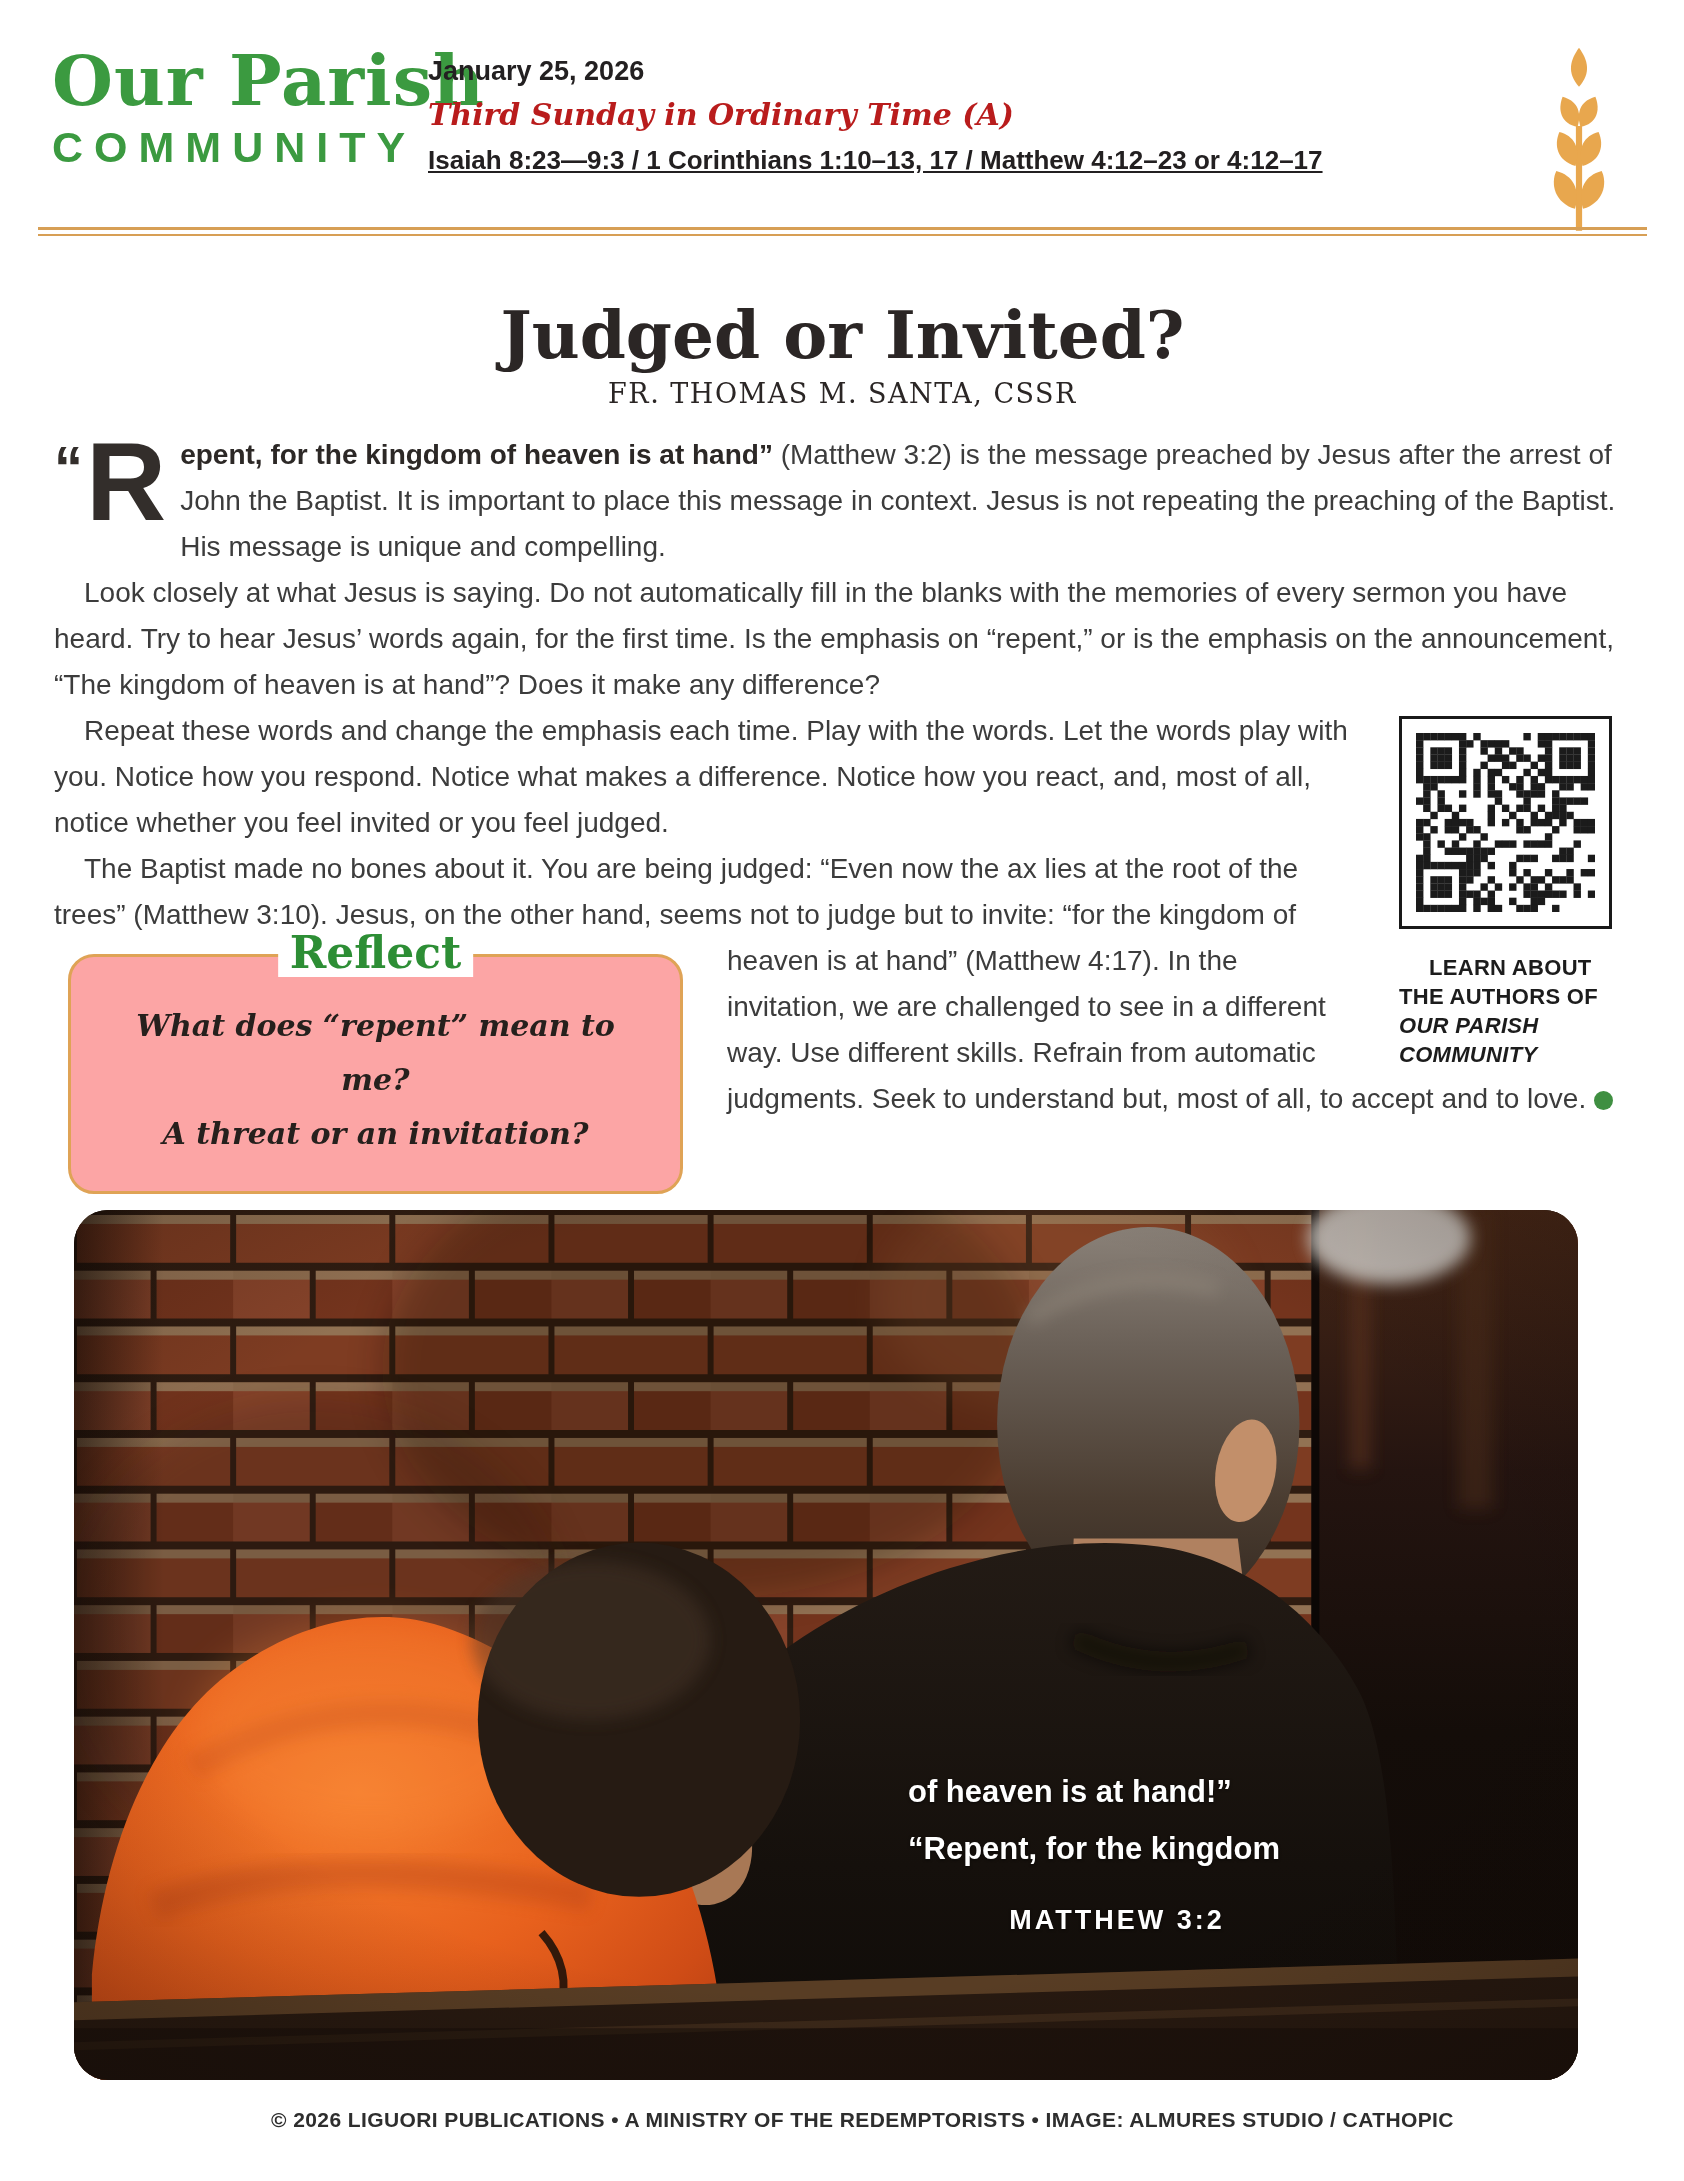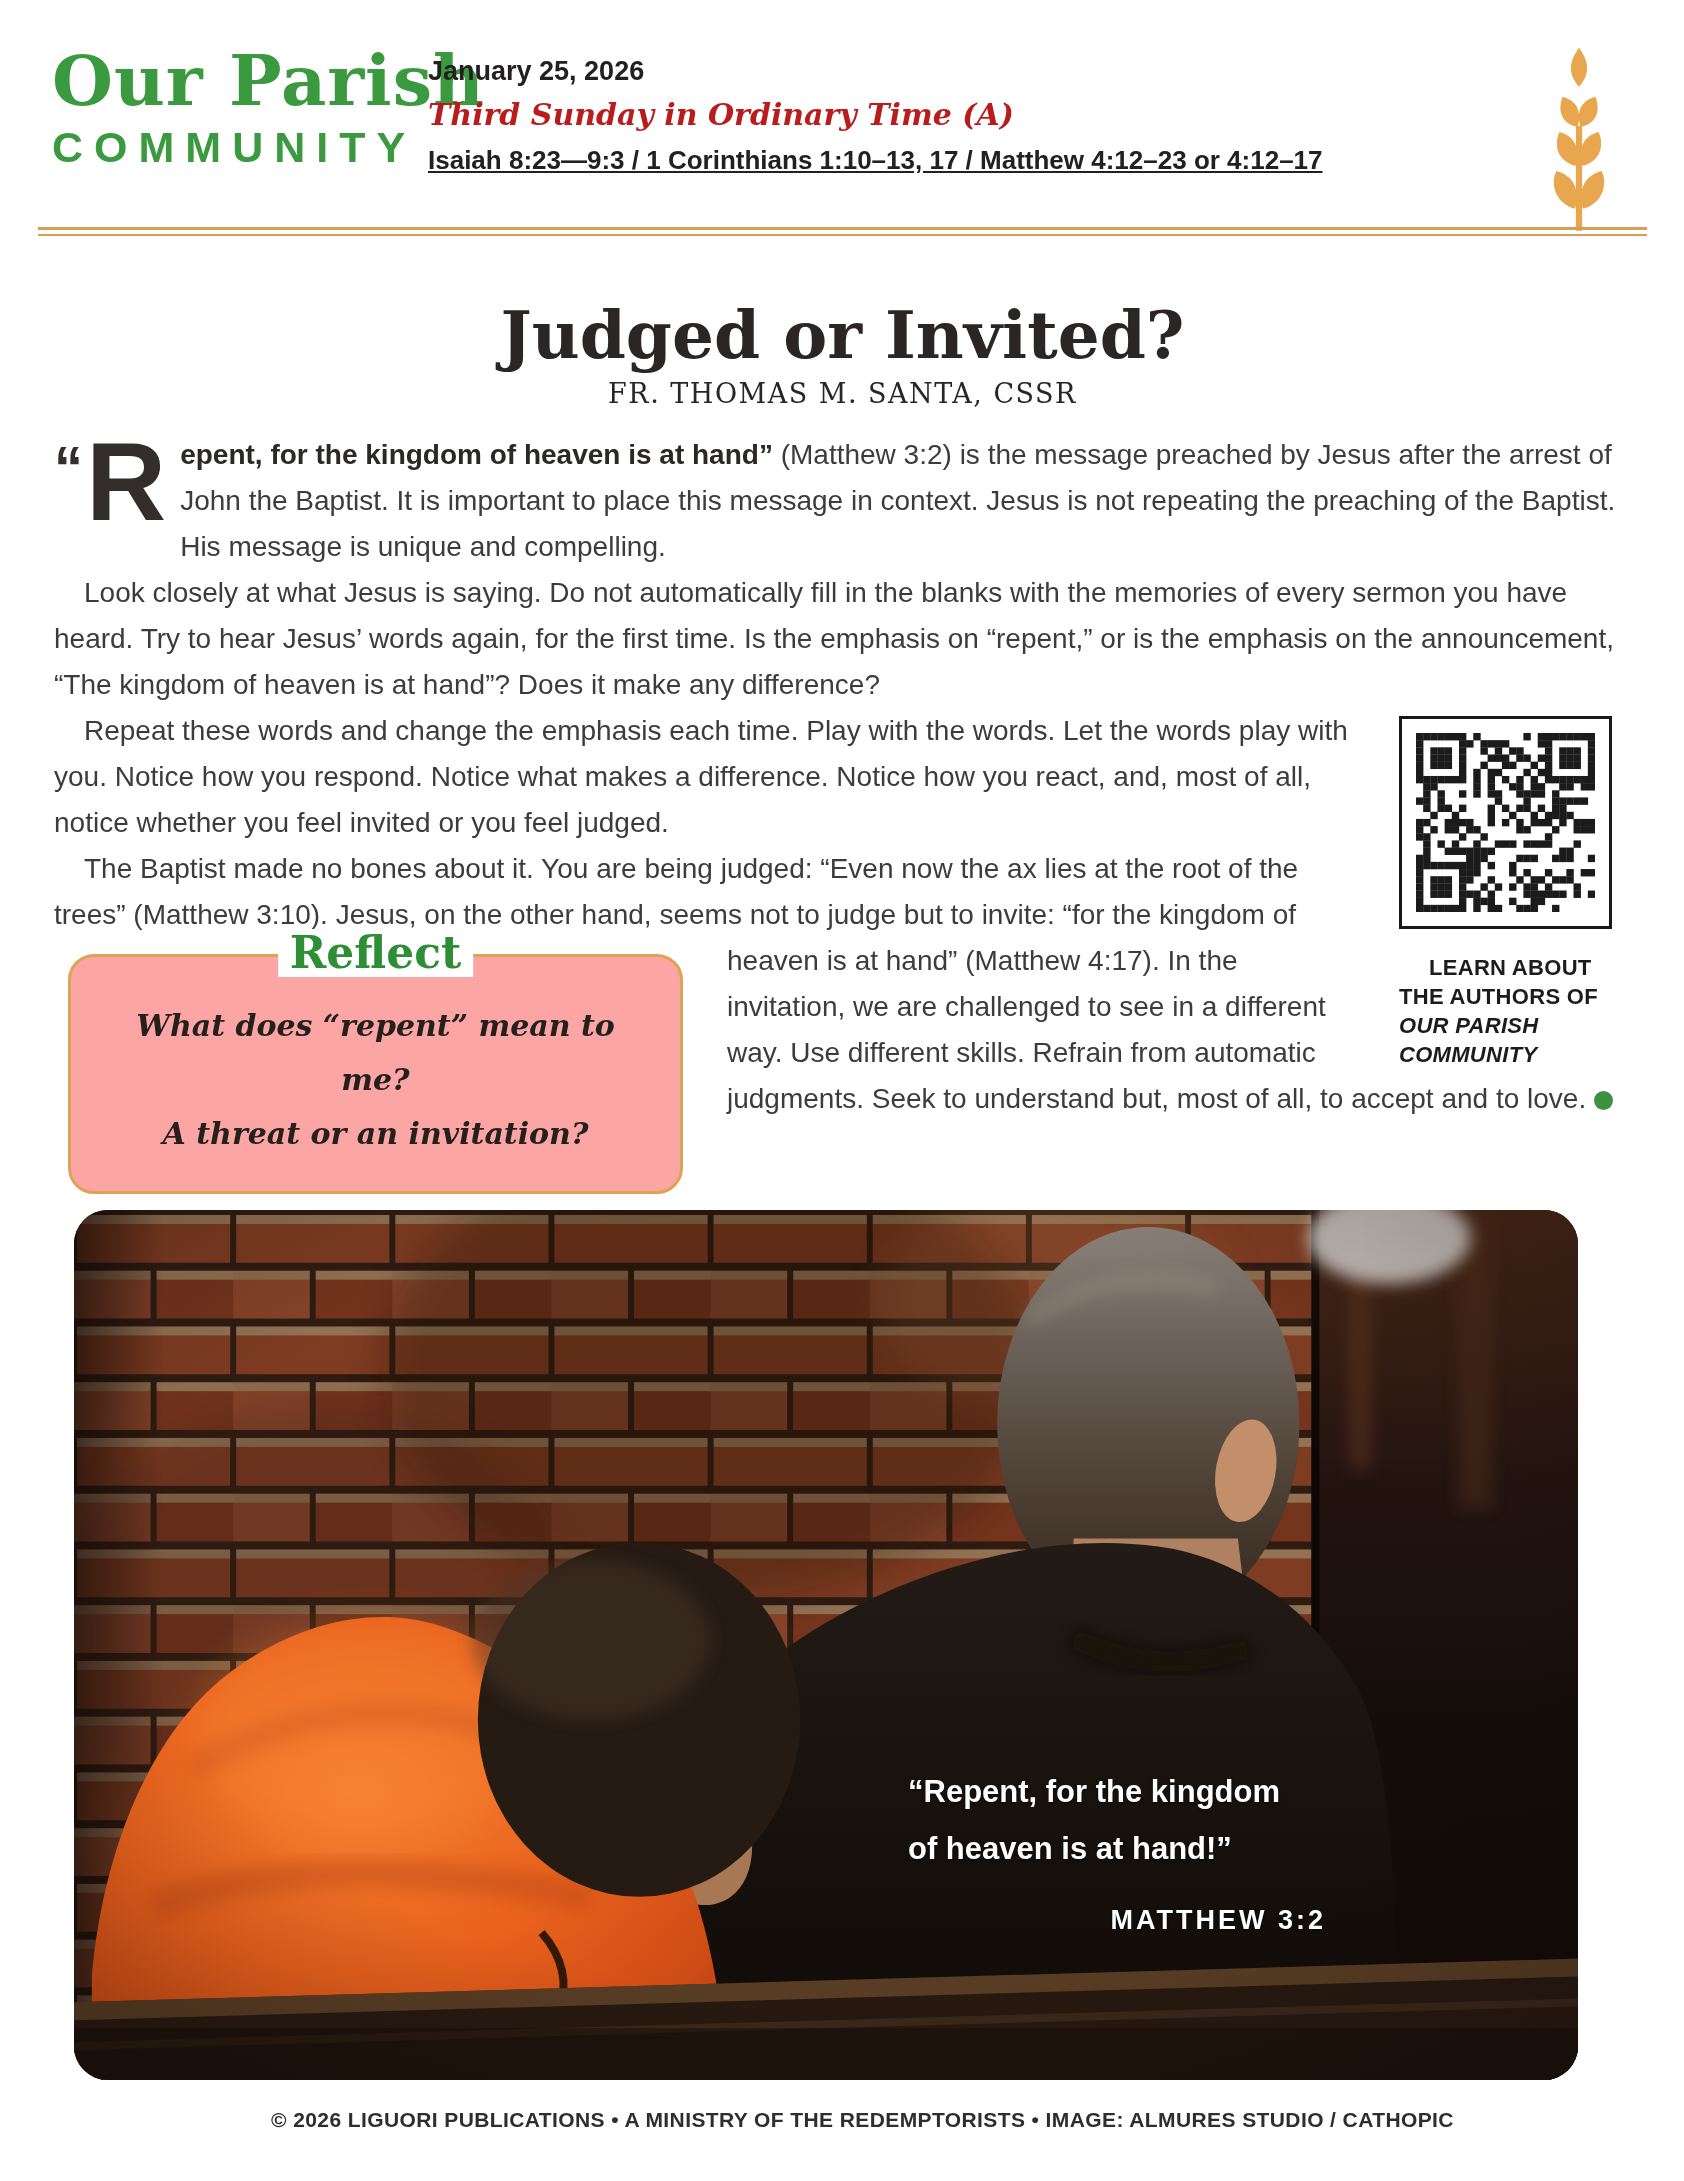--- a/index.html
+++ b/index.html
@@ -47,21 +47,21 @@
                  background:#fff;padding:0 12px;font:700 44px/1.1 "DejaVu Serif",serif;color:#2d8e35;}
   .reflect-q{display:block;text-align:center;font:italic 700 30px/1.8 "DejaVu Serif",serif;color:#26201d;}
   .end-dot{display:inline-block;width:19px;height:19px;border-radius:50%;
            background:#3f8f41;margin-left:8px;vertical-align:-2px;}
   
   .photo{position:absolute;left:74px;top:1210px;width:1504px;height:870px;
          border-radius:34px;overflow:hidden;background:#1a120c;z-index:2;}
   .photo svg.scene{display:block;width:100%;height:100%;}
   .photo-quote{position:absolute;left:834px;top:553px;color:#ffffff;}
   .pq-line{font:700 31px/1.85 "Liberation Sans",sans-serif;text-shadow:0 1px 3px rgba(0,0,0,.6);}
-  .photo-attr{position:absolute;left:834px;top:697px;width:418px;text-align:right;color:#fff;
+  .photo-attr{position:absolute;left:834px;top:697px;width:418px;text-align:center;color:#fff;
               font:700 27px/1 "Liberation Sans",sans-serif;letter-spacing:3px;
               text-shadow:0 1px 3px rgba(0,0,0,.6);}
   
   .footer{position:absolute;top:2107px;left:0;width:100%;text-align:center;
           font:700 21px/1.2 "Liberation Sans",sans-serif;color:#2e2e2e;letter-spacing:0.4px;margin-left:20px;}
 </style>
 </head>
 <body>
 
 <header>
@@ -508,20 +508,20 @@
     <g>
       <polygon points="0,796 1512,752 1512,874 0,874" fill="#271910"></polygon>
       <polygon points="0,796 1512,752 1512,770 0,814" fill="#6d4d2d" opacity=".7"></polygon>
       <polygon points="0,836 1512,792 1512,800 0,844" fill="#503722" opacity=".5"></polygon>
       <rect y="822" width="1512" height="52" fill="#140c07" opacity=".5"></rect>
     </g>
     <rect width="1512" height="874" fill="url(#vign)"></rect>
   </svg>
 
   <div class="photo-quote">
+    <div class="pq-line">of heaven is at hand!”</div>
     <div class="pq-line">“Repent, for the kingdom</div>
-    <div class="pq-line">of heaven is at hand!”</div>
   </div>
   <div class="photo-attr">MATTHEW 3:2</div>
 </figure>
 
 <div class="footer">© 2026 LIGUORI PUBLICATIONS • A MINISTRY OF THE REDEMPTORISTS • IMAGE: ALMURES STUDIO / CATHOPIC</div>
 
 
 </body></html>

